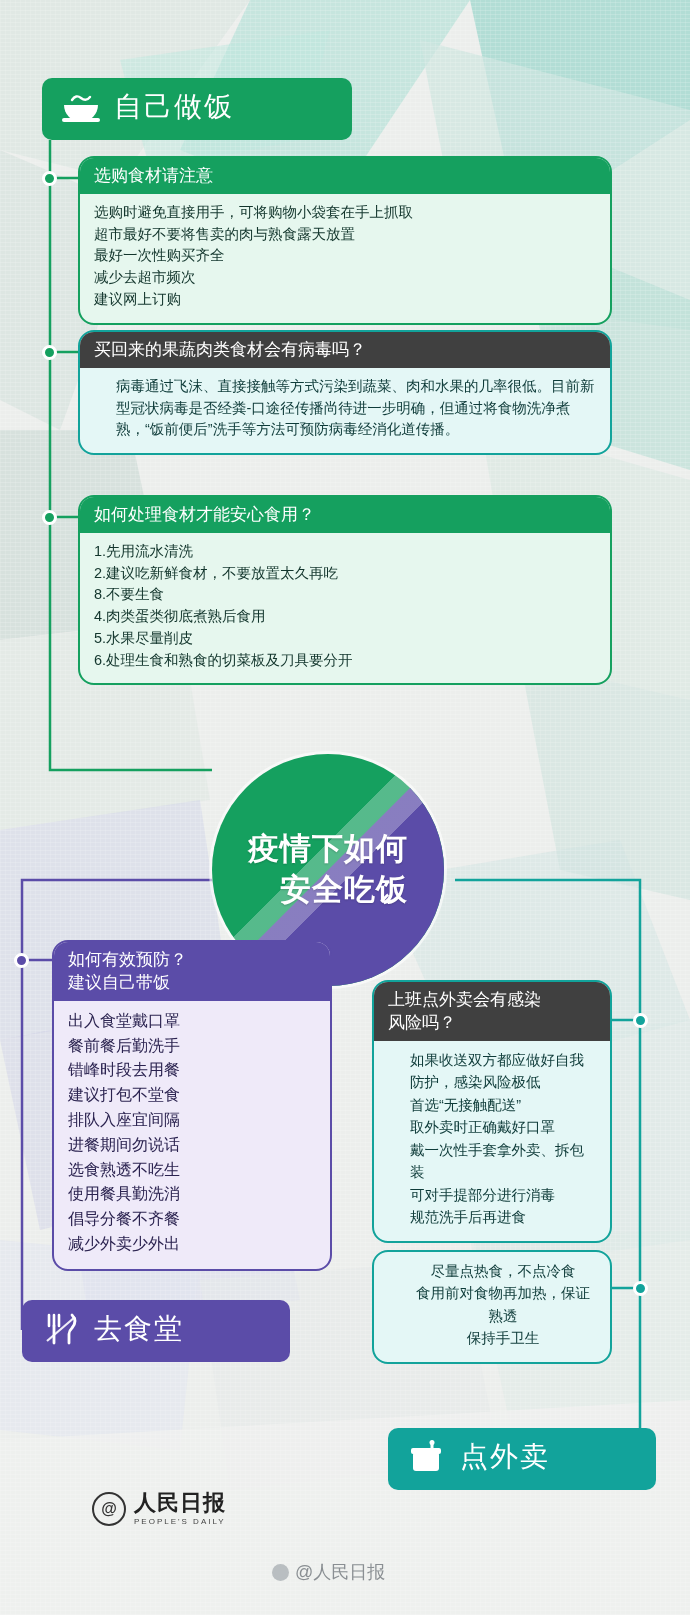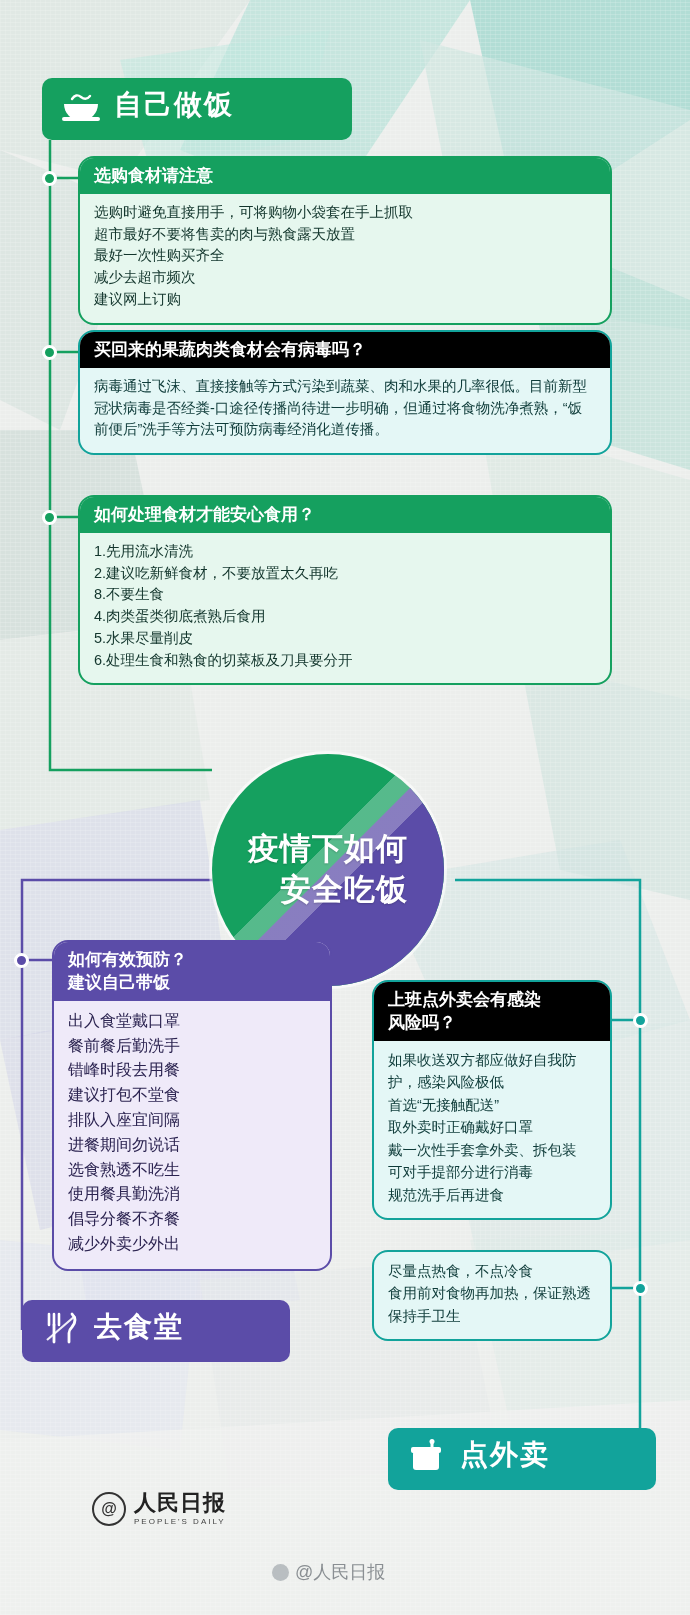--- a/index.html
+++ b/index.html
@@ -19,55 +19,55 @@
     opacity:.5;
   }
   .poly { position:absolute; }
   
   .card {
     position:absolute;
     border-radius:16px;
     box-sizing:border-box;
   }
   .card .hd {
-    font-weight:bold;
+    font-weight:normal;
     color:#ffffff;
     font-size:17px;
     line-height:1.35;
     padding:7px 14px 6px 14px;
     border-radius:14px 14px 0 0;
   }
   .card .bd {
     font-size:14.5px;
     line-height:1.5;
     padding:8px 14px 12px 14px;
     color:#0f3f3a;
     white-space:pre-line;
     border-radius:31px;
   }
   
   .t-green { background:#e6f7ee; border:2px solid #15a05f; }
   .t-green .hd { background:#15a05f; }
   .t-green .bd { color:#12352c; }
   
   .t-teal { background:#e4f7f6; border:2px solid #12a39b; }
-  .t-teal .hd { background:#000000; }
-  .t-teal .bd { color:#0e3b39; }
+  .t-teal .hd { background:#404040; }
+  .t-teal .bd { color:#0e3b39;margin-left:22px; }
   
   .t-purple { background:#efeaf9; border:2px solid #5b4ca8; }
   .t-purple .hd { background:#5b4ca8; }
   .t-purple .bd { color:#2b2350; }
   
   .banner {
     position:absolute;
-    display:flex; align-items:flex-start;
+    display:flex; align-items:center;
     border-radius:10px;
     color:#fff;
     font-size:28px;
-    font-weight:bold;
+    font-weight:normal;
     letter-spacing:2px;
     padding:8px 26px 12px 16px;
     box-sizing:border-box;
   }
   .banner .ic { width:46px; height:40px; margin-right:10px; flex:none; display:flex; align-items:center; justify-content:center;}
   .b-green { background:#15a05f; }
   .b-purple { background:#5b4ca8; }
   .b-teal { background:#12a39b; }
   
   .hub {
@@ -242,21 +242,21 @@
 风险吗？</div>
   <div class="bd" style="font-size:14.5px; line-height:1.55;">如果收送双方都应做好自我防护，感染风险极低
 首选“无接触配送”
 取外卖时正确戴好口罩
 戴一次性手套拿外卖、拆包装
 可对手提部分进行消毒
 规范洗手后再进食</div>
 </div>
 
 <div class="card t-teal" style="left:372px; top:1250px; width:240px;">
-  <div class="bd" style="font-size:14.5px; line-height:1.55;">尽量点热食，不点冷食
+  <div class="bd" style="font-size:14.5px; line-height:1.55;text-align:center;">尽量点热食，不点冷食
 食用前对食物再加热，保证熟透
 保持手卫生</div>
 </div>
 
 <div class="banner b-teal" style="left:388px; top:1428px; width:268px; height:62px;">
   <span class="ic">
     <svg width="40" height="34" viewBox="0 0 40 34">
       <rect x="6" y="12" width="26" height="19" rx="3" fill="#ffffff"></rect>
       <rect x="4" y="8" width="30" height="6" rx="2" fill="#ffffff"></rect>
       <path d="M25 8 L25 2" stroke="#ffffff" stroke-width="3" stroke-linecap="round"></path>

